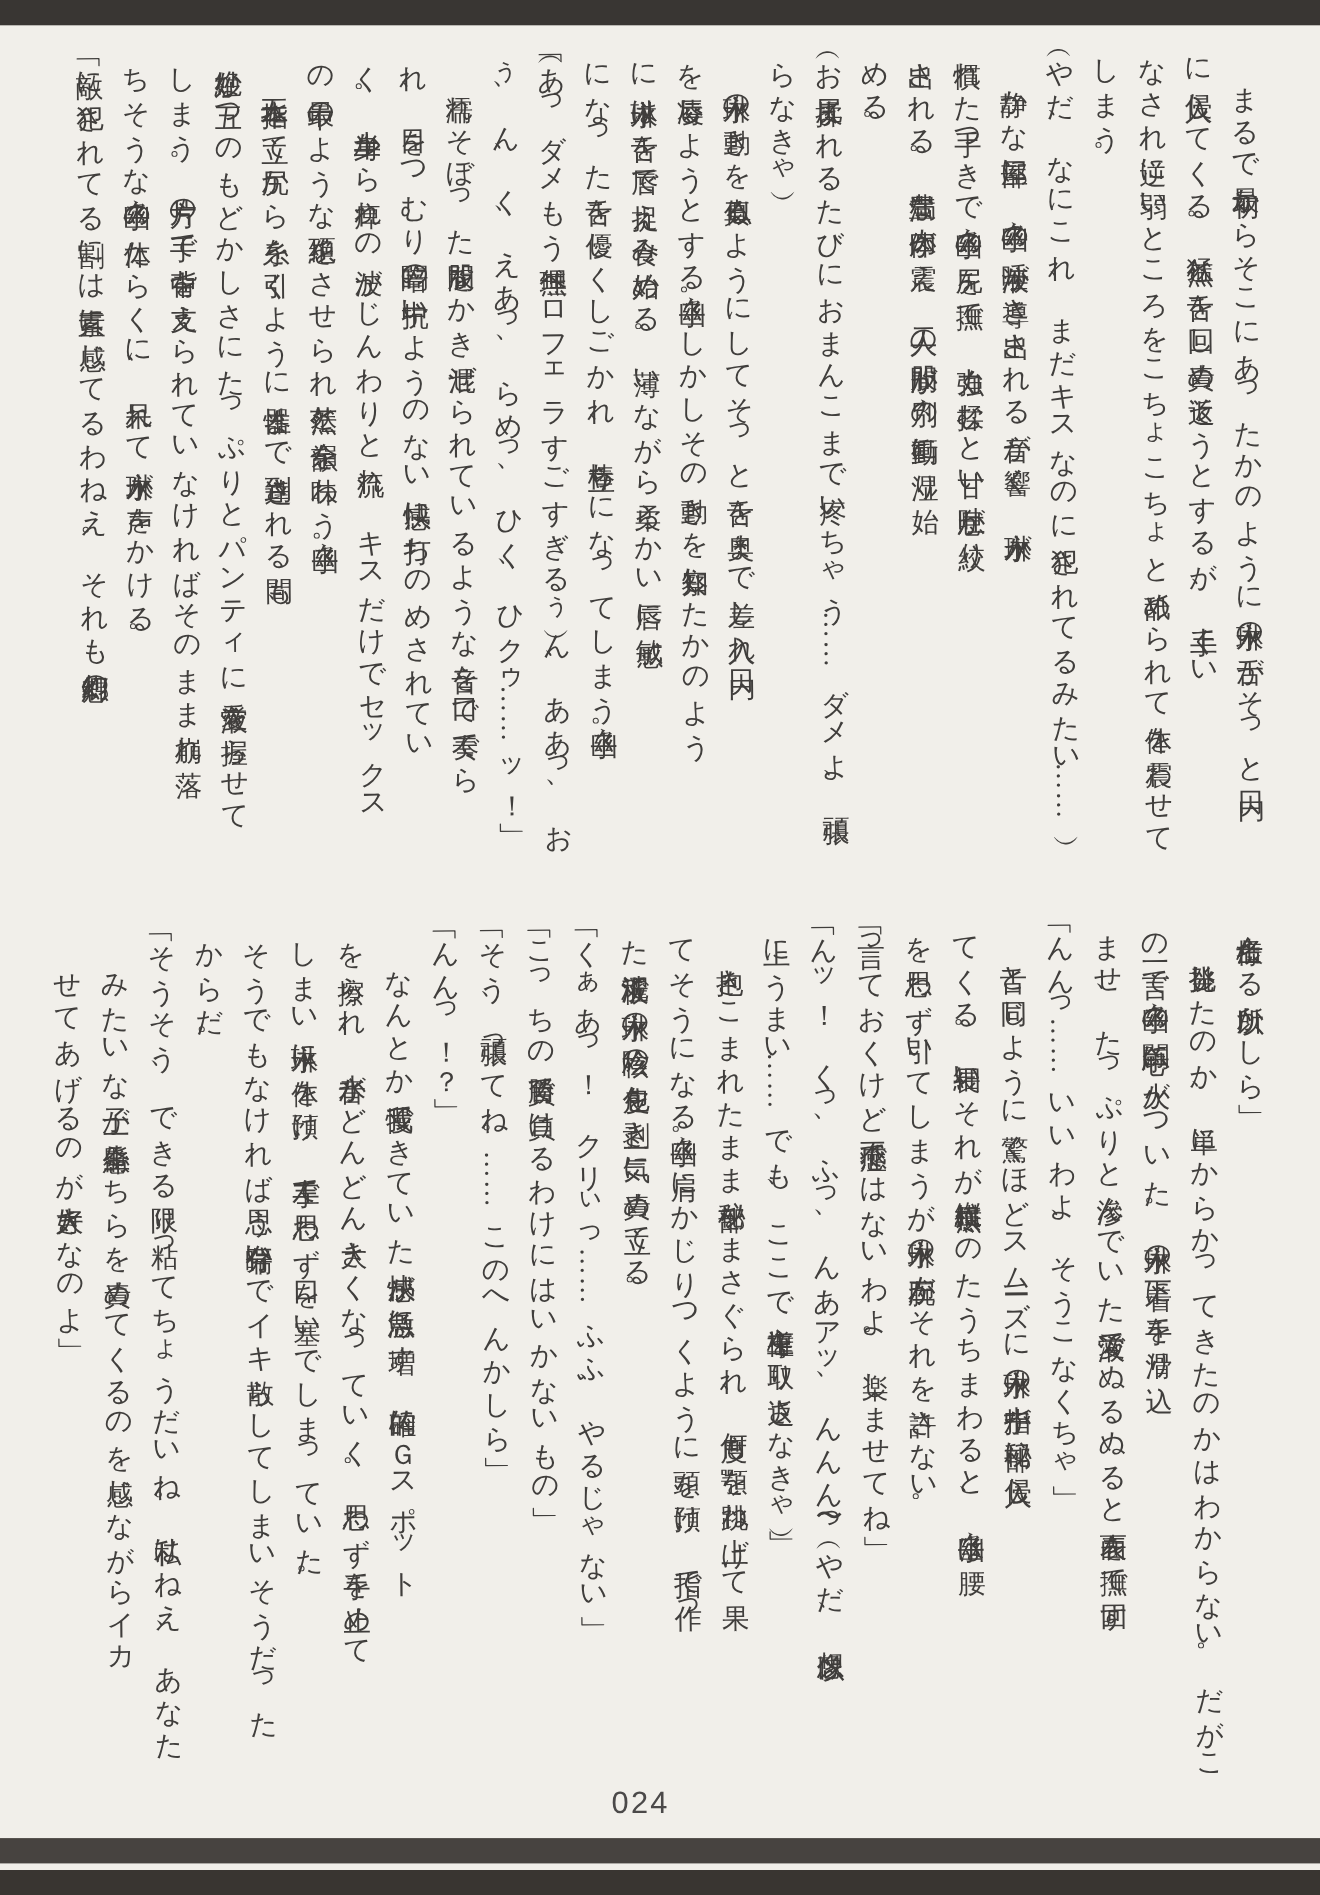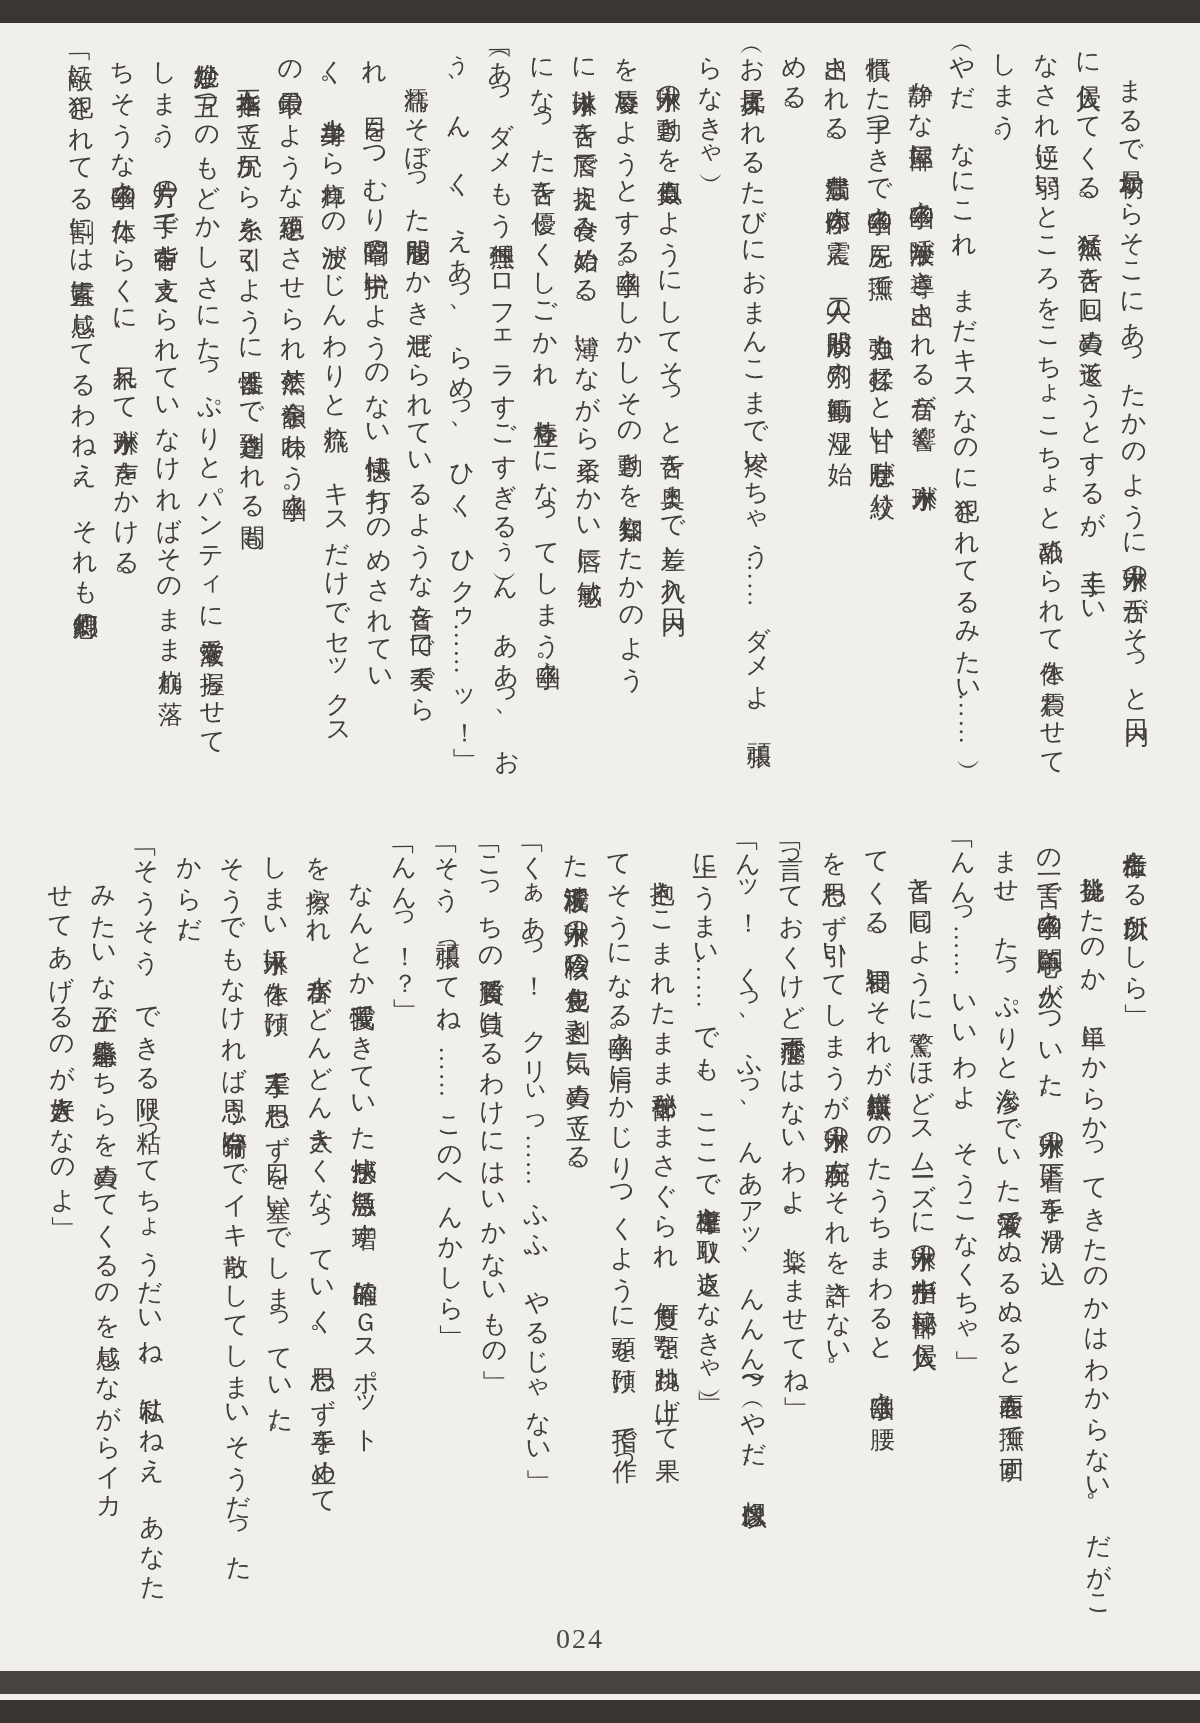--- a/index.html
+++ b/index.html
@@ -58,21 +58,21 @@
     right: 44px;
     height: 776px;
     line-height: 43px;
   }
 
   
   .page-number {
     position: absolute;
     top: 1623px;
     left: 556px;
-    font-family: Liberation Serif, serif;
+    font-family: Liberation Sans, sans-serif;
     font-size: 28px;
     letter-spacing: 2px;
     color: #4b4949;
   }
 </style>
 </head>
 <body>
 
 <div class="bar bar-top"></div>
 

